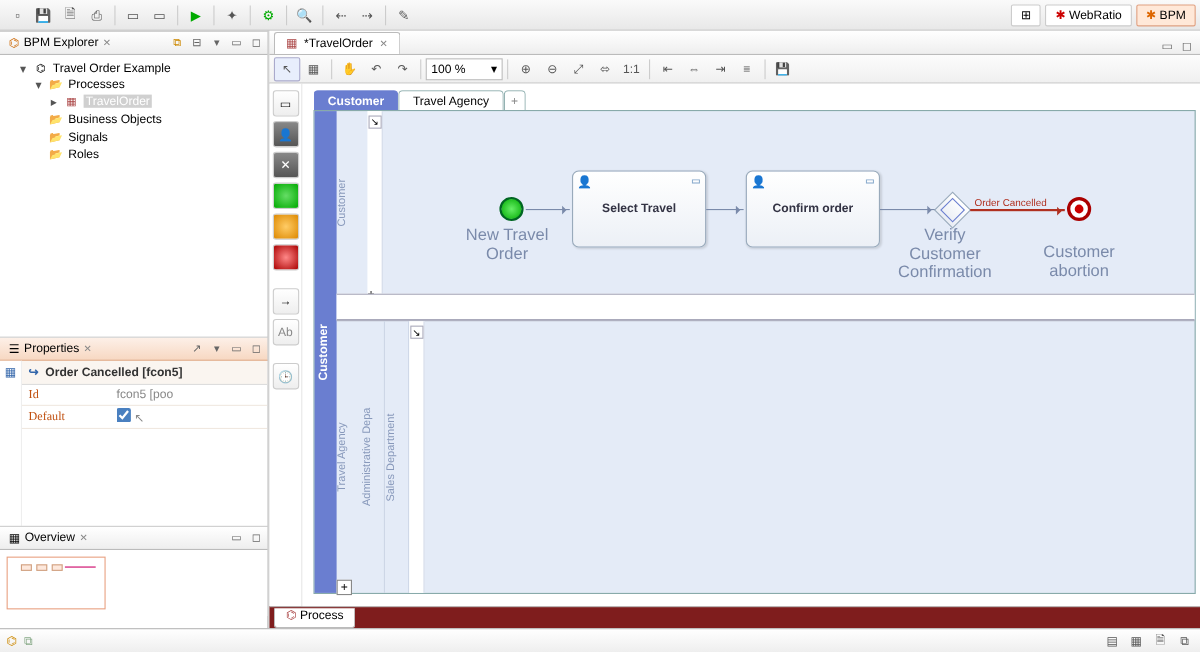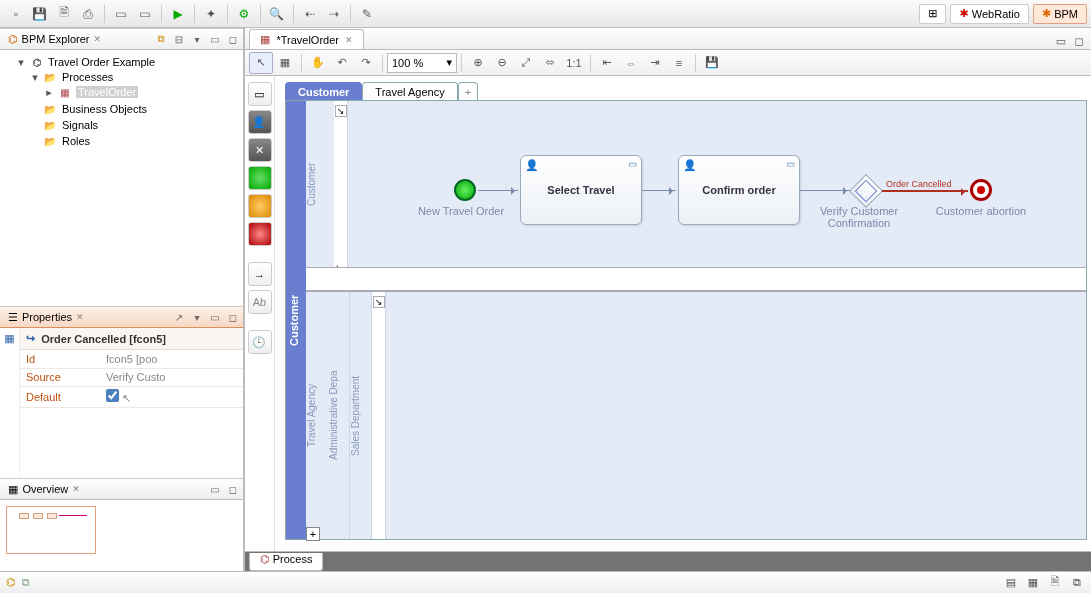--- a/index.html
+++ b/index.html
@@ -37,21 +37,21 @@
 .tree .ico { width: 14px; height: 14px; display: inline-flex; align-items: center; justify-content: center; font-size: 10px; }
 
 
 .props-body { flex: 0 0 150px; display: flex; background: #fff; }
 .props-side { width: 20px; background: #fff; border-right: 1px solid #eee; display:flex; justify-content:center; padding-top:4px; }
 .props-main { flex: 1; display: flex; flex-direction: column; overflow:hidden; }
 .props-title { height: 22px; border-bottom: 1px solid #ddd; display: flex; align-items: center; padding: 0 6px; font-weight: bold; color: #333; gap:6px; background:#faf5f0; }
 .props-grid { flex: 1; overflow: auto; }
 .props-grid table { width: 100%; border-collapse: collapse; }
 .props-grid td { border-bottom: 1px solid #f0e8e0; padding: 2px 6px; height: 18px; }
-.props-grid td.label { width: 80px; color: #c05010; }
+.props-grid td.label { width: 80px; color: #c05010; font-family: Liberation Serif, serif; }
 .props-grid td.val { color: #888; }
 .props-grid input[type=checkbox]{ accent-color:#4a80c0; }
 
 
 .overview-body { flex: 0 0 50px; background: #fff; padding: 6px; }
 .overview-thumb { width: 90px; height: 48px; border: 1px solid #e8a080; background: #fff; position: relative; }
 .overview-thumb .mini { position: absolute; border:1px solid #d0a080; background:#fde8dc; }
 
 
 .editor { flex: 1; display: flex; flex-direction: column; background: #fff; border-left:1px solid #bbb; }
@@ -94,29 +94,29 @@
 
 
 .task { position: absolute; width: 122px; height: 70px; background: linear-gradient(#fff,#ecf0f6); border: 1px solid #9ab; border-radius: 6px; box-shadow: 1px 1px 2px rgba(0,0,0,.12); display:flex; align-items:center; justify-content:center; font-weight:bold; color:#334; text-align:center;}
 .task .user-ico{position:absolute; left:4px; top:3px; color:#5a80c0;}
 .task .note-ico{position:absolute; right:4px; top:3px; color:#8ac; font-size:9px;}
 .start-ev{ position:absolute; width:22px;height:22px; border-radius:50%; background:radial-gradient(#6e6,#0a0); border:2px solid #062; }
 .end-ev{ position:absolute; width:22px;height:22px; border-radius:50%; background:#fff; border:3px solid #a00; }
 .end-ev::after{content:""; position:absolute; inset:4px; border-radius:50%; background:#c00;}
 .gateway{ position:absolute; width:24px;height:24px; transform:rotate(45deg); border:1px solid #9ab; background:linear-gradient(#fff,#e9edf4);}
 .gateway .inner{ position:absolute; inset:3px; border:1px solid #6a7ed0; }
-.node-label{ position:absolute; font-size:11px; color:#7a8aaa; text-align:center; width:110px;}
+.node-label{ position:absolute; font-size:15px; color:#7a8aaa; text-align:center; width:110px;}
 .flow{ position:absolute; height:0; border-top:1px solid #7a8aaa;}
 .flow.sel{ border-top:2px solid #b03020;}
 .flow::after{ content:""; position:absolute; right:-1px; top:-4px; border:4px solid transparent; border-left-color:#7a8aaa;}
 .flow.sel::after{ border-left-color:#b03020;}
 .flow-label{position:absolute; font-size:9px; color:#b03020;}
 
 
-.editor-btabs { height: 20px; border-top: 1px solid #bbb; background: #737373; display: flex; align-items: center; padding-left: 4px; }
+.editor-btabs { height: 20px; border-top: 1px solid #bbb; background: #7f1d1d; display: flex; align-items: center; padding-left: 4px; }
 .editor-btabs .bt { height: 18px; padding: 0 10px; border: 1px solid #bbb; border-top: none; background: #fff; border-radius: 0 0 3px 3px; cursor: pointer; }
 
 
 .status-bar { height: 22px; border-top: 1px solid #bbb; background: linear-gradient(#fff,#eee); display: flex; align-items: center; padding: 0 6px; color: #555; }
 .status-bar .right { margin-left: auto; display: flex; gap: 6px; }
 .status-bar .sbtn{ width:16px;height:16px; cursor:pointer; display:flex;align-items:center;justify-content:center;}
 </style>
 </head>
 <body>
 
@@ -243,24 +243,20 @@
           <span>Order Cancelled [fcon5]</span>
         </div>
         <div class="props-grid">
           <table>
             <tbody>
                 <tr>
                   <td class="label">Id</td>
                   <td class="val">fcon5 [poo</td>
                 </tr>
             <tr>
-                  <td class="label">Source</td>
-                  <td class="val">Verify Custo</td>
-                </tr>
-            <tr>
                   <td class="label">Default</td>
                   <td class="val"><input type="checkbox" checked="" style=""> <span>↖</span></td>
                 </tr>
           </tbody>
             </table>
         </div>
       </div>
     </div>
 
     <div class="view-hdr">
@@ -394,21 +390,21 @@
 
             <div class="gateway" style="left:548px; top:78px">
                 <div class="inner"></div>
               </div>
             <div class="node-label" style="left:508px; top:104px; width:90px">Verify Customer Confirmation</div>
 
             <div class="flow sel" style="left:576px; top:89px; width:86px"></div>
             <div class="flow-label" style="left:580px; top:78px">Order Cancelled</div>
 
             <div class="end-ev" style="left:664px; top:78px"></div>
-            <div class="node-label" style="left:620px; top:104px">Customer abortion</div>
+            <div class="node-label" style="left:620px; top:120px">Customer abortion</div>
           </div>
 
           <div style="position:absolute; left:20px; right:0; top:166px; height:24px; background:#fff; border-top:1px solid #aab; border-bottom:1px solid #aab;"></div>
 
           <div class="lane" style="top:190px; bottom:0">
             <div class="lane-title" style="width:22px">Travel Agency</div>
             <div style="position:absolute;left:22px;top:0;bottom:0;width:22px;writing-mode:vertical-rl;transform:rotate(180deg);text-align:center;color:#8899bb;font-size:10px;padding:4px 0;border-left:1px solid #cdd6e6">Administrative Depa</div>
             <div style="position:absolute;left:44px;top:0;bottom:0;width:22px;writing-mode:vertical-rl;transform:rotate(180deg);text-align:center;color:#8899bb;font-size:10px;padding:4px 0;border-left:1px solid #cdd6e6">Sales Department</div>
             <div class="lane-strip" style="left:66px">
               <div class="sbtn">↘</div>

